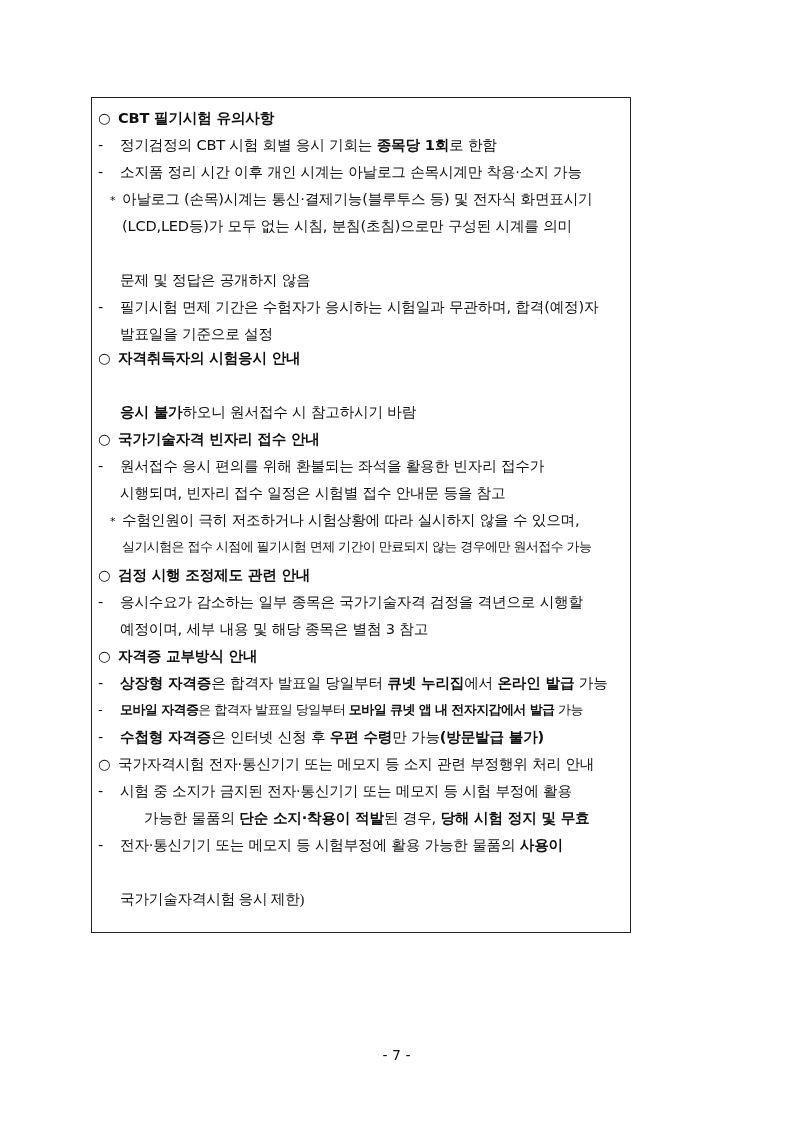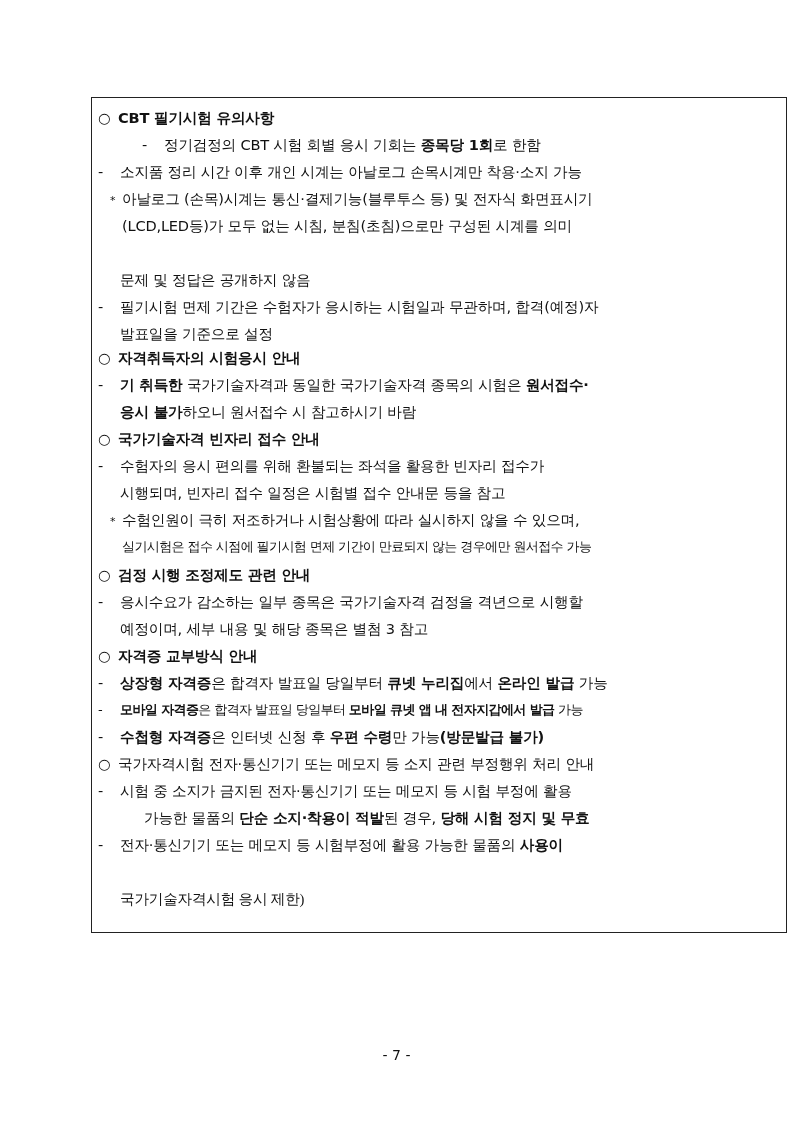--- a/index.html
+++ b/index.html
@@ -2,21 +2,21 @@
 <html><head>
 <meta charset="utf-8">
 <style>
   html, body { margin: 0; padding: 0; background: #ffffff; }
   body {
     width: 793px; height: 1121px; position: relative; overflow: hidden;
     font-family: "DejaVu Sans", "Liberation Sans", sans-serif;
     color: #111111;
   }
   .box {
-    position: absolute; left: 91px; top: 97px; width: 696px; height: 836px;
+    position: absolute; left: 91px; top: 97px; width: 540px; height: 836px;
     border: 1.5px solid #222222; box-sizing: border-box;
   }
   .line {
     position: absolute; left: 0; white-space: nowrap;
     font-size: 14.6px; line-height: 20px; letter-spacing: -0.2px;
   }
   .line.head { left: 6px; }
   .line.item { left: 6px; }
   .line.cont { left: 28px; }
   .line.note { left: 18px; }
@@ -29,32 +29,31 @@
   .page-num {
     position: absolute; top: 1047px; left: 0; width: 793px; text-align: center;
     font-size: 14px;
   }
 </style>
 </head>
 <body>
 
 <div class="box" id="box">
     <div class="line head" style="top: 10px;"><span class="bullet">○</span><b>CBT 필기시험 유의사항</b></div>
-    <div class="line item" style="top: 37px; margin-left: 44px;"><span class="dash">-</span><span>정기검정의 CBT 시험 회별 응시 기회는 </span><b>종목당 1회</b><span>로 한함</span></div>
+    <div class="line item" style="top: 37px;"><span class="dash">-</span><span>정기검정의 CBT 시험 회별 응시 기회는 </span><b>종목당 1회</b><span>로 한함</span></div>
     <div class="line item" style="top: 64px;"><span class="dash">-</span><span>소지품 정리 시간 이후 개인 시계는 아날로그 손목시계만 착용·소지 가능</span></div>
     <div class="line note" style="top: 91px;"><span class="star">*</span><span>아날로그 (손목)시계는 통신·결제기능(블루투스 등) 및 전자식 화면표시기</span></div>
     <div class="line notecont" style="top: 118px;"><span>(LCD,LED등)가 모두 없는 시침, 분침(초침)으로만 구성된 시계를 의미</span></div>
     <div class="line cont" style="top: 172px;"><span>문제 및 정답은 공개하지 않음</span></div>
     <div class="line item" style="top: 199px;"><span class="dash">-</span><span>필기시험 면제 기간은 수험자가 응시하는 시험일과 무관하며, 합격(예정)자</span></div>
     <div class="line cont" style="top: 226px;"><span>발표일을 기준으로 설정</span></div>
     <div class="line head" style="top: 250px;"><span class="bullet">○</span><b>자격취득자의 시험응시 안내</b></div>
-    <div class="line item" style="top: 277px;"><span class="dash">-</span><b>기 취득한</b><span> 국가기술자격과 동일한 국가기술자격 종목의 시험은 </span><b>원서접수·</b></div>
     <div class="line cont" style="top: 304px;"><b>응시 불가</b><span>하오니 원서접수 시 참고하시기 바람</span></div>
     <div class="line head" style="top: 331px;"><span class="bullet">○</span><b>국가기술자격 빈자리 접수 안내</b></div>
-    <div class="line item" style="top: 358px;"><span class="dash">-</span><span>수험자의 응시 편의를 위해 환불되는 좌석을 활용한 빈자리 접수가</span></div>
+    <div class="line item" style="top: 358px;"><span class="dash">-</span><span>원서접수 응시 편의를 위해 환불되는 좌석을 활용한 빈자리 접수가</span></div>
     <div class="line cont" style="top: 385px;"><span>시행되며, 빈자리 접수 일정은 시험별 접수 안내문 등을 참고</span></div>
     <div class="line note" style="top: 412px;"><span class="star">*</span><span>수험인원이 극히 저조하거나 시험상황에 따라 실시하지 않을 수 있으며,</span></div>
     <div class="line notecont small" style="top: 439px;"><span>실기시험은 접수 시점에 필기시험 면제 기간이 만료되지 않는 경우에만 원서접수 가능</span></div>
     <div class="line head" style="top: 467px;"><span class="bullet">○</span><b>검정 시행 조정제도 관련 안내</b></div>
     <div class="line item" style="top: 494px;"><span class="dash">-</span><span>응시수요가 감소하는 일부 종목은 국가기술자격 검정을 격년으로 시행할</span></div>
     <div class="line cont" style="top: 521px;"><span>예정이며, 세부 내용 및 해당 종목은 별첨 3 참고</span></div>
     <div class="line head" style="top: 548px;"><span class="bullet">○</span><b>자격증 교부방식 안내</b></div>
     <div class="line item" style="top: 575px;"><span class="dash">-</span><b>상장형 자격증</b><span>은 합격자 발표일 당일부터 </span><b>큐넷 누리집</b><span>에서 </span><b>온라인 발급</b><span> 가능</span></div>
     <div class="line item small" style="top: 602px;"><span class="dash">-</span><b>모바일 자격증</b><span>은 합격자 발표일 당일부터 </span><b>모바일 큐넷 앱 내 전자지갑에서 발급</b><span> 가능</span></div>
     <div class="line item" style="top: 629px;"><span class="dash">-</span><b>수첩형 자격증</b><span>은 인터넷 신청 후 </span><b>우편 수령</b><span>만 가능</span><b>(방문발급 불가)</b></div>

